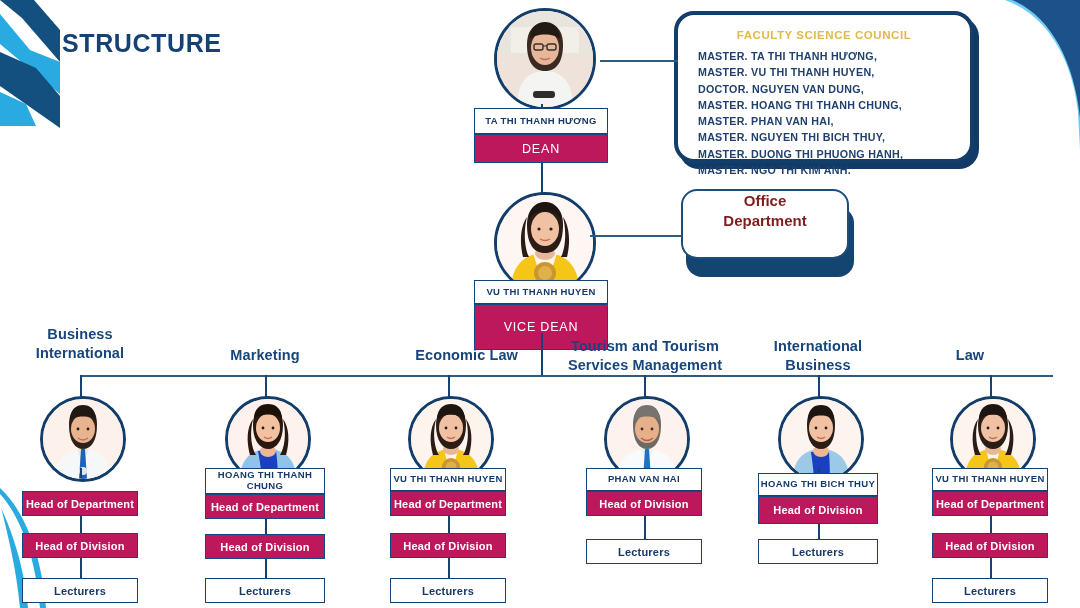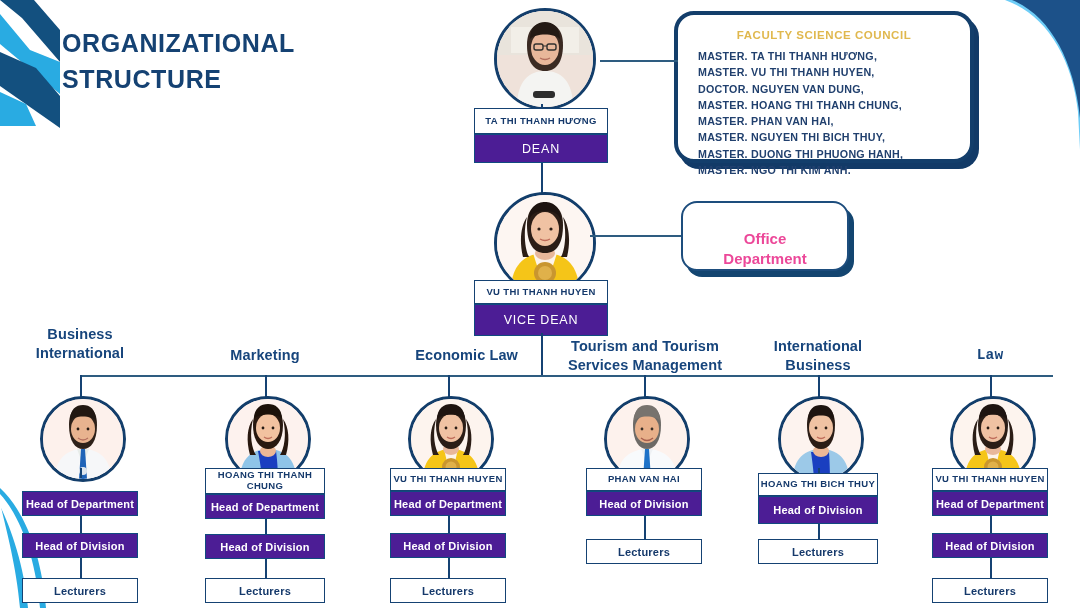--- a/index.html
+++ b/index.html
@@ -44,21 +44,21 @@
     background:#ffffff;
     border:1.5px solid #154273;
     color:#15396b;
     font-size:9.5px;font-weight:bold;letter-spacing:.35px;
     display:flex;align-items:center;justify-content:center;
     text-align:center;line-height:1.15;
     box-sizing:border-box;
   }
   .rolebox{
     position:absolute;
-    background:#4c1d95;
+    background:#be185d;
     border:1.5px solid #104a80;
     color:#ffffff;
     font-size:11px;font-weight:bold;letter-spacing:.2px;
     display:flex;align-items:center;justify-content:center;
     text-align:center;box-sizing:border-box;
   }
   .rolebox.plain{
     background:#ffffff;color:#15396b;border:1.5px solid #154273;
   }
   .rolebox.big{font-size:12.5px;font-weight:normal;letter-spacing:.8px;}
@@ -91,25 +91,25 @@
     line-height:16.3px;letter-spacing:.25px;
   }
   #council-list div{white-space:nowrap;}
 
   
   #office-shadow{
     position:absolute;left:686px;top:207px;width:168px;height:70px;
     background:#134570;border-radius:16px;
   }
   #office{
-    position:absolute;left:681px;top:201px;width:168px;height:70px;
+    position:absolute;left:681px;top:189px;width:168px;height:70px;
     background:#ffffff;border:2.5px solid #1d4d7d;border-radius:16px;
     box-sizing:border-box;
-    display:flex;align-items:flex-end;justify-content:center;
-    color:#ec4899;font-size:15px;font-weight:bold;line-height:1.35;
+    display:flex;align-items:flex-start;justify-content:center;
+    color:#7f1d1d;font-size:15px;font-weight:bold;line-height:1.35;
     text-align:center;
   }
 </style>
 </head>
 <body>
 
 <div id="stage">
 
   <svg id="deco-left" class="deco-svg" width="60" height="130" viewBox="0 0 60 130">
     <polygon points="0,0 34,0 60,30 60,62 22,18" fill="#13507f"></polygon>
@@ -124,21 +124,20 @@
     <path d="M130,6 L70,0 C104,22 126,66 130,126 Z" fill="#ffffff" opacity="0"></path>
     <path d="M128,150 C120,86 92,32 46,2 L30,0 C84,30 116,88 122,150 Z" fill="#ffffff"></path>
   </svg>
 
   <svg id="deco-bottomleft" class="deco-svg" width="90" height="120" viewBox="0 0 90 120">
     <path d="M0,0 C26,24 42,70 46,120 L20,120 C16,74 4,34 0,14 Z" fill="#29abe2"></path>
     <path d="M0,6 C22,30 36,74 40,120 L28,120 C24,76 10,38 0,18 Z" fill="#ffffff"></path>
   </svg>
 
   <div id="title">
-    <div>ORGANIZATIONAL</div>
     <div>STRUCTURE</div>
   </div>
 
   <div id="council-shadow"></div>
   <div id="council">
     <div id="council-title">FACULTY SCIENCE COUNCIL</div>
     <div id="council-list">
       <div>MASTER. TA THI THANH HƯƠNG,</div>
       <div>MASTER. VU THI THANH HUYEN,</div>
       <div>DOCTOR. NGUYEN VAN DUNG,</div>
@@ -187,21 +186,21 @@
       <path d="M66,22 C70,38 68,54 64,62 L70,62 C74,46 72,30 66,22 Z" fill="#2b1d16"></path>
       <circle cx="42" cy="34" r="1.6" fill="#2b1d16"></circle>
       <circle cx="54" cy="34" r="1.6" fill="#2b1d16"></circle>
       <path d="M43,44 Q48,47 53,44" stroke="#bf6c5a" stroke-width="1.4" fill="none"></path>
       <circle cx="48" cy="78" r="11" fill="#c9962f"></circle>
       <circle cx="48" cy="78" r="7" fill="#e0b14a"></circle>
     </svg>
   </div>
   <div class="vline" style="left:541px;top:288px;height:14px;"></div>
   <div class="namebox" style="left:474px;top:280px;width:134px;height:24px;">VU THI THANH HUYEN</div>
-  <div class="rolebox big" style="left:474px;top:304px;width:134px;height:32px;">VICE DEAN</div>
+  <div class="rolebox big" style="left:474px;top:304px;width:134px;height:46px;">VICE DEAN</div>
 
   <div class="hline" style="left:590px;top:235px;width:92px;"></div>
 
   <div id="office-shadow"></div>
   <div id="office">
     <div>
       <div>Office</div>
       <div>Department</div>
     </div>
   </div>
@@ -337,21 +336,21 @@
       <circle cx="45" cy="29" r="1.4" fill="#2b1d16"></circle>
       <path d="M36,38 Q40,41 44,38" stroke="#bf6c5a" stroke-width="1.3" fill="none"></path>
     </svg>
   </div>
   <div class="vline" style="left:818px;top:468px;height:10px;"></div>
   <div class="namebox" style="left:758px;top:473px;width:120px;height:23px;">HOANG THI BICH THUY</div>
   <div class="rolebox" style="left:758px;top:496px;width:120px;height:28px;">Head of Division</div>
   <div class="vline" style="left:818px;top:524px;height:15px;"></div>
   <div class="rolebox plain" style="left:758px;top:539px;width:120px;height:25px;">Lecturers</div>
 
-  <div class="deptheader" style="left:920px;top:346px;width:140px;font-family:Liberation Mono, monospace;">
+  <div class="deptheader" style="left:900px;top:346px;width:140px;">
     <div>Law</div>
   </div>
   <div class="vline" style="left:990px;top:375px;height:22px;"></div>
   <div class="portrait" style="left:950px;top:396px;width:80px;height:80px;">
     <svg class="ph" viewBox="0 0 80 80">
       <rect width="80" height="80" fill="#fdf4ee"></rect>
       <path d="M12,80 C12,60 24,50 40,50 C56,50 68,60 68,80 Z" fill="#f5c518"></path>
       <path d="M33,50 L40,80 L47,50 Z" fill="#fdf4ea"></path>
       <ellipse cx="40" cy="50" rx="8" ry="6" fill="#e8b79a"></ellipse>
       <path d="M25,26 C25,12 32,7 40,7 C48,7 55,12 55,26 C55,42 48,50 40,50 C32,50 25,42 25,26 Z" fill="#2b1d16"></path>

